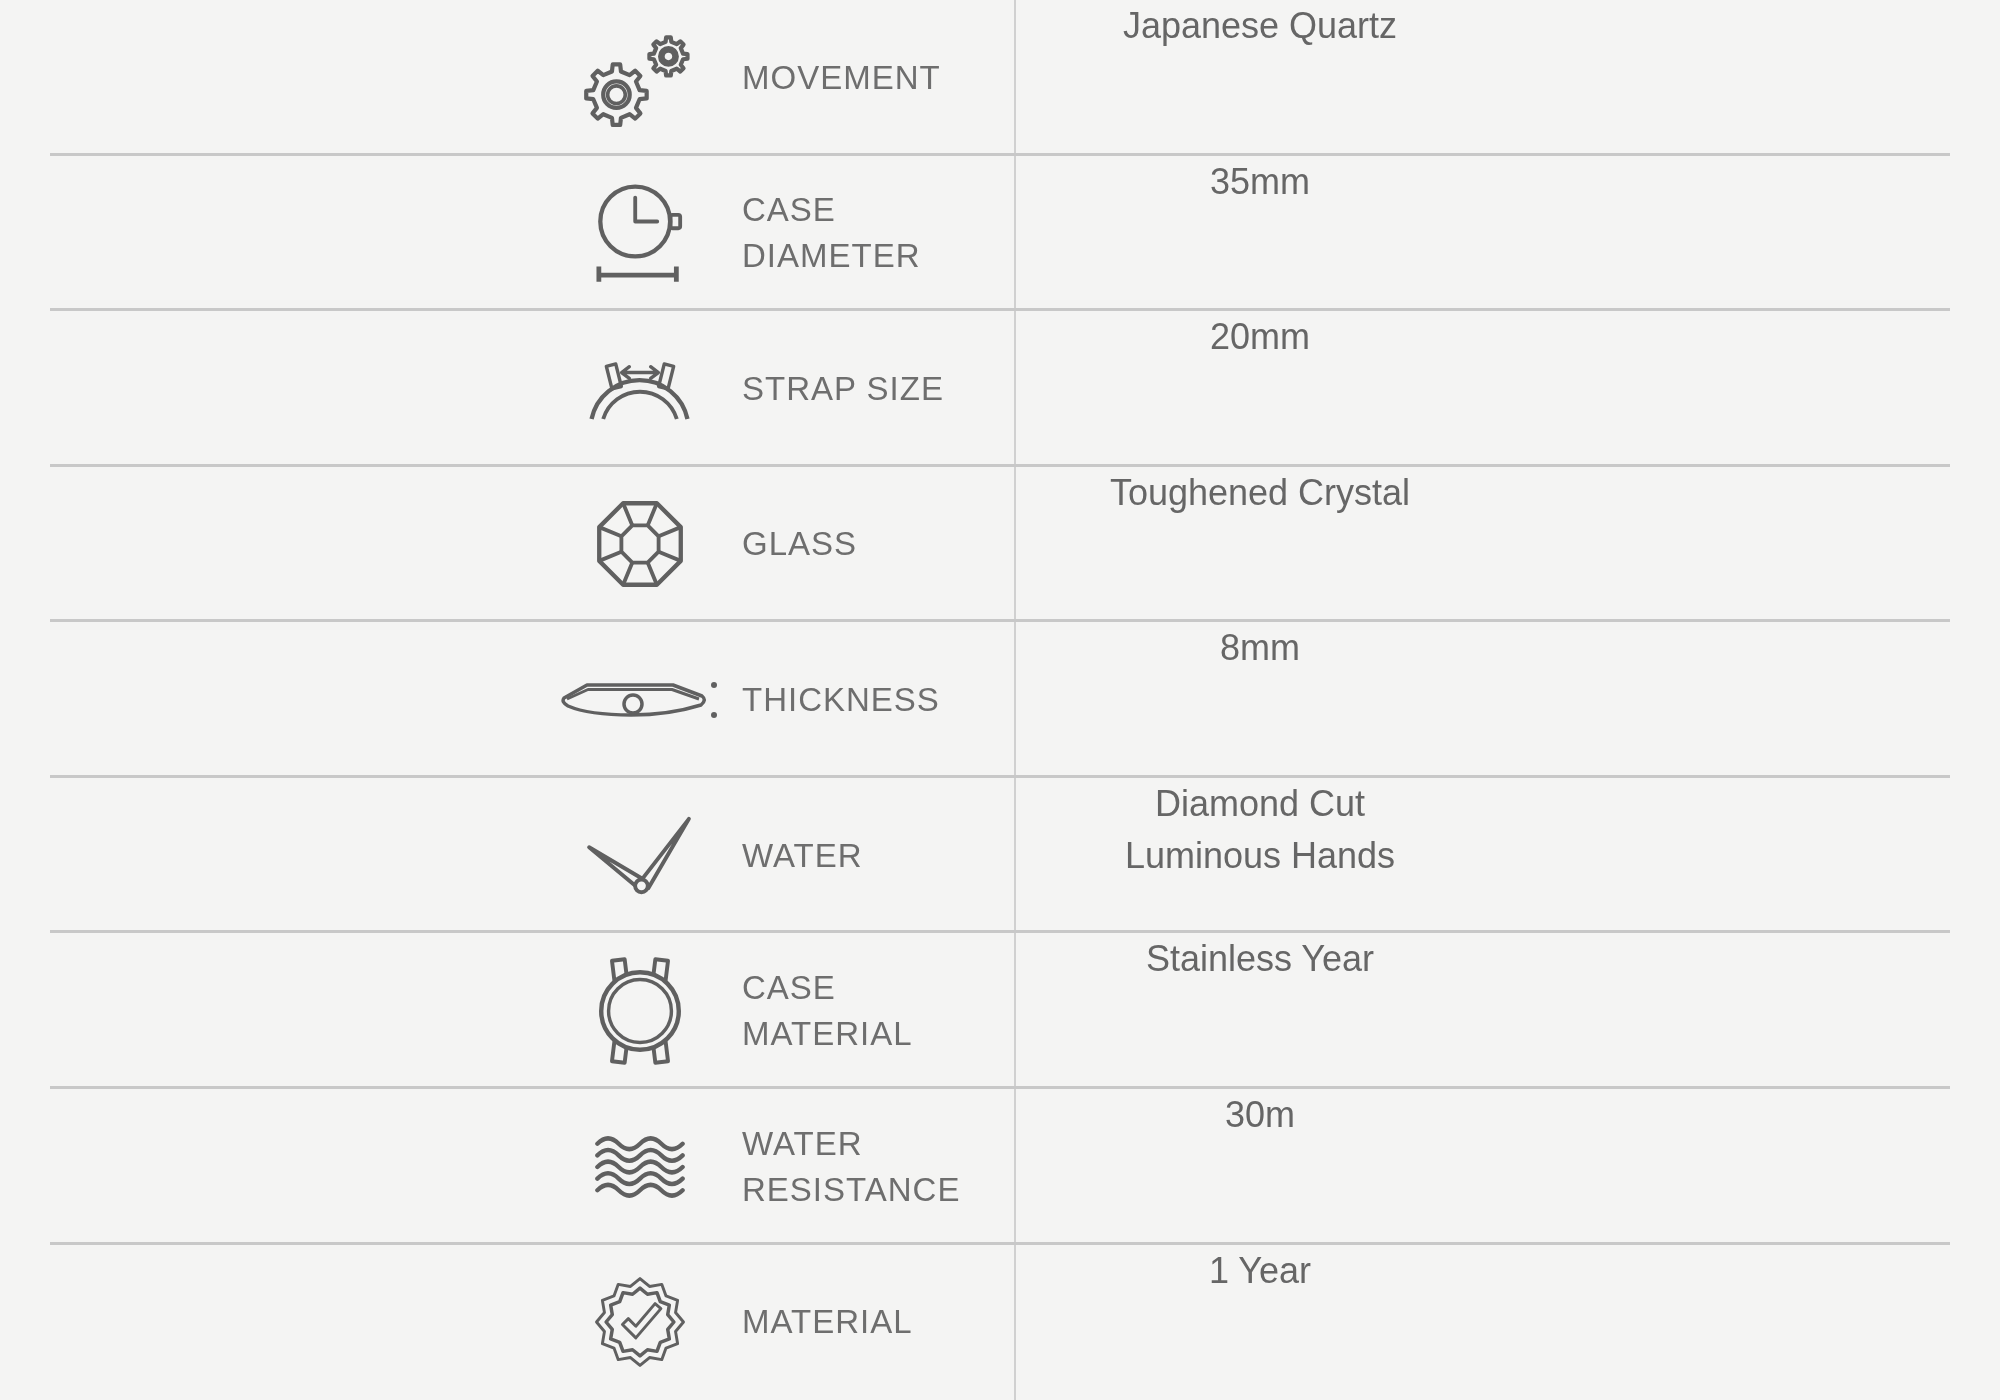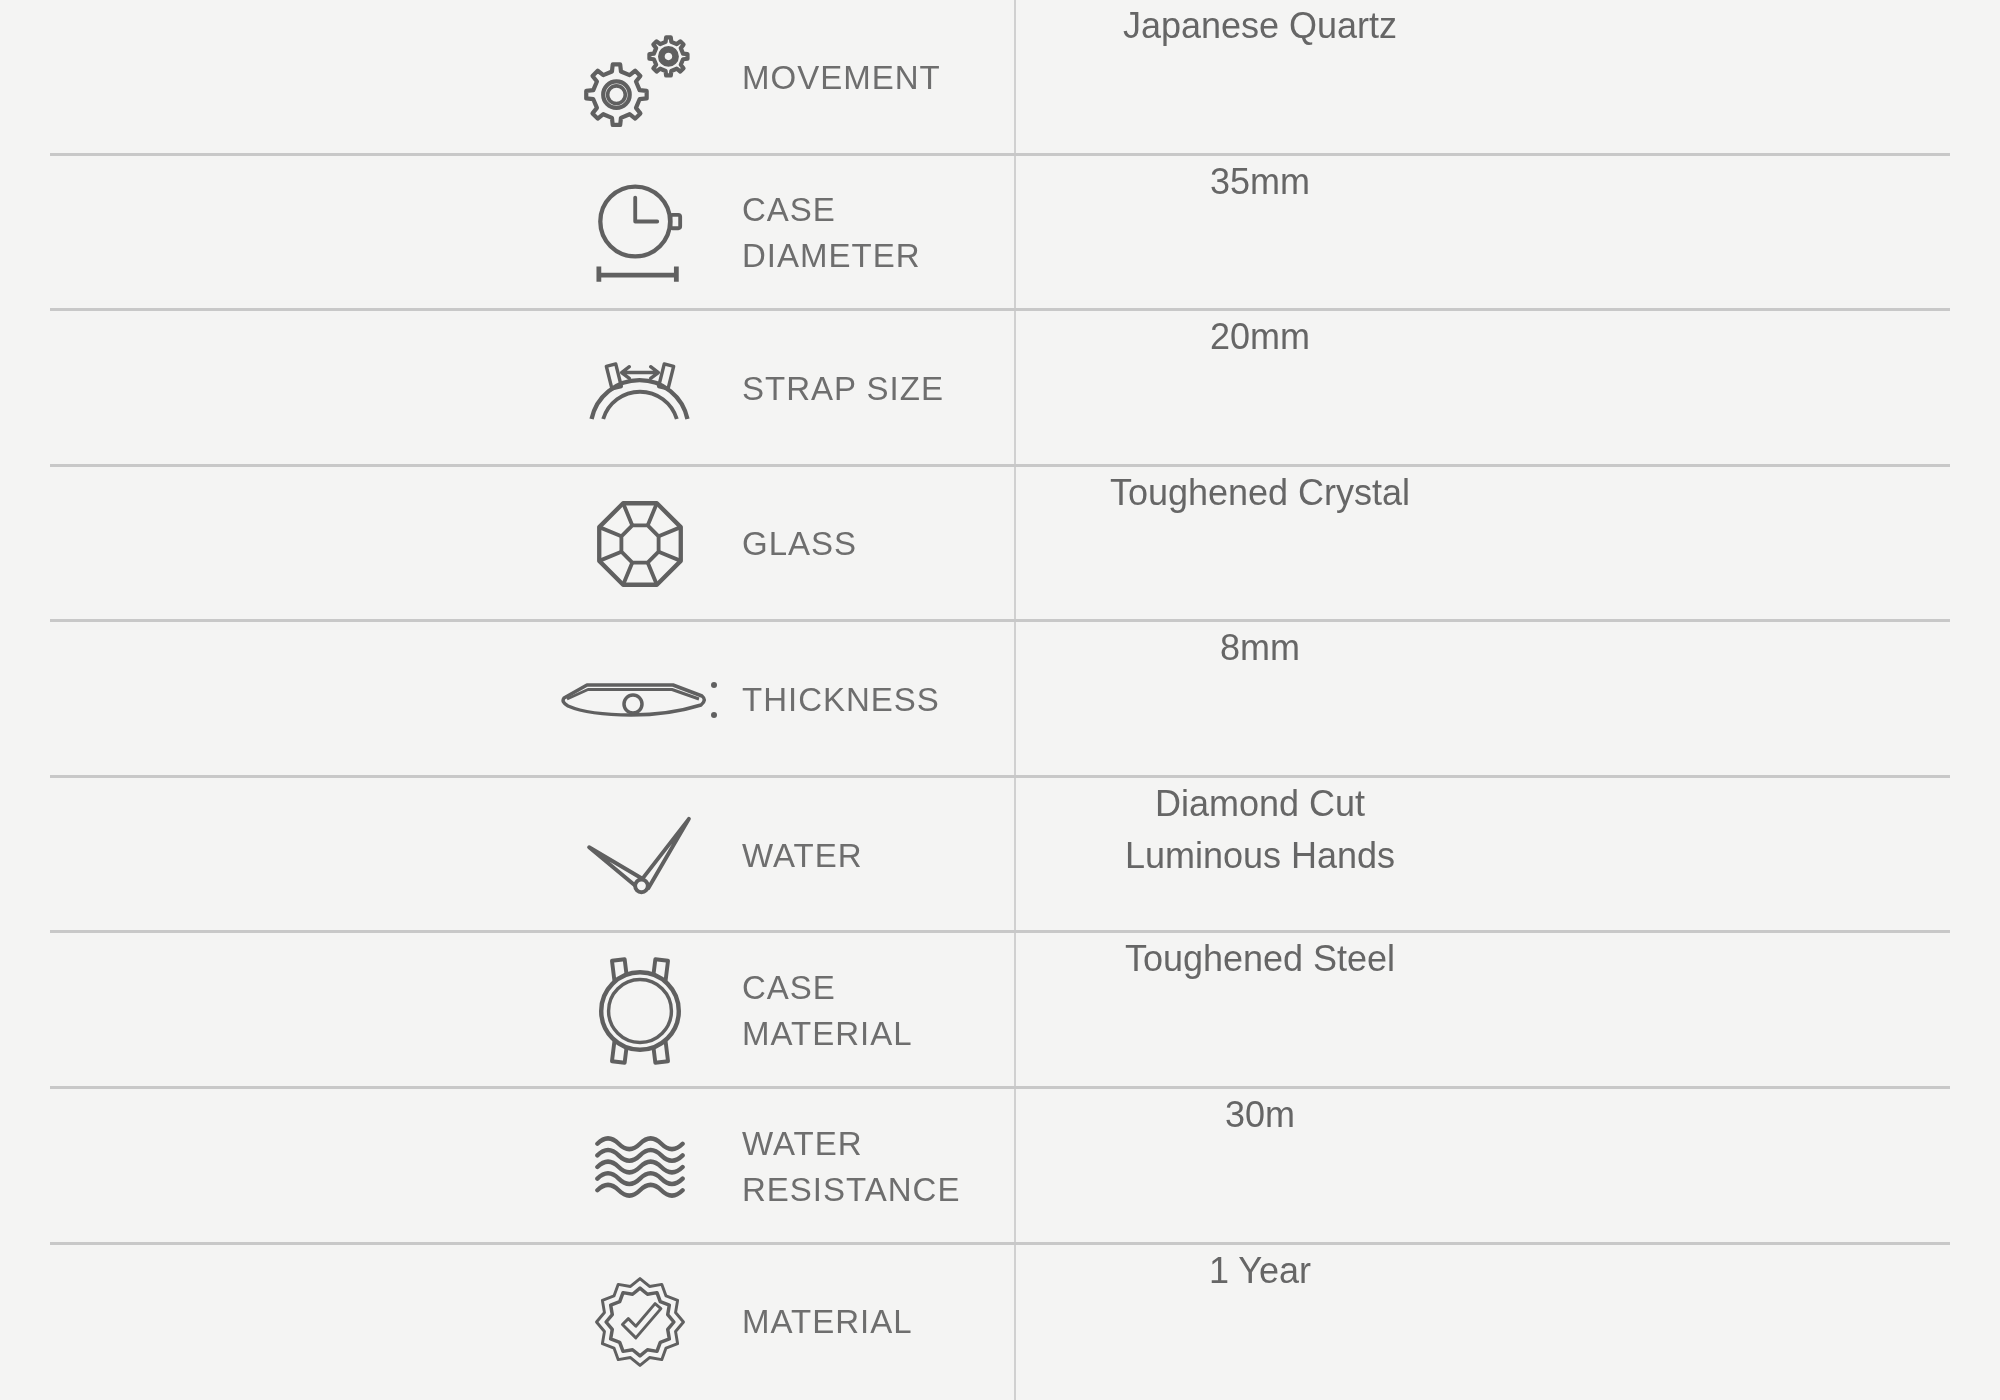--- a/index.html
+++ b/index.html
@@ -205,21 +205,21 @@
             <rect x="58" y="3" width="13" height="26" transform="rotate(7 64.5 16)" stroke-width="4"></rect>
             <rect x="17" y="81" width="13" height="26" transform="rotate(7 23.5 94)" stroke-width="4"></rect>
             <rect x="58" y="81" width="13" height="26" transform="rotate(-7 64.5 94)" stroke-width="4"></rect>
             <circle class="bgfill" cx="44" cy="55" r="39.5" stroke-width="4.5"></circle>
             <circle cx="44" cy="55" r="32" stroke-width="3.5"></circle>
           </svg>
         </div>
         <div class="label">CASE MATERIAL</div>
       </div>
       <div class="cell-right">
-        <div class="value">Toughened Steel</div>
+        <div class="value">Stainless Year</div>
       </div>
     </div>
 
     <div class="row">
       <div class="cell-left">
         <div class="icon-box">
           <svg width="90" height="62" viewBox="0 0 92 64">
             <defs>
               <path id="wave" d="M2,8 Q13,-3 24,8 T46,8 T68,8 T90,8"></path>
             </defs>

